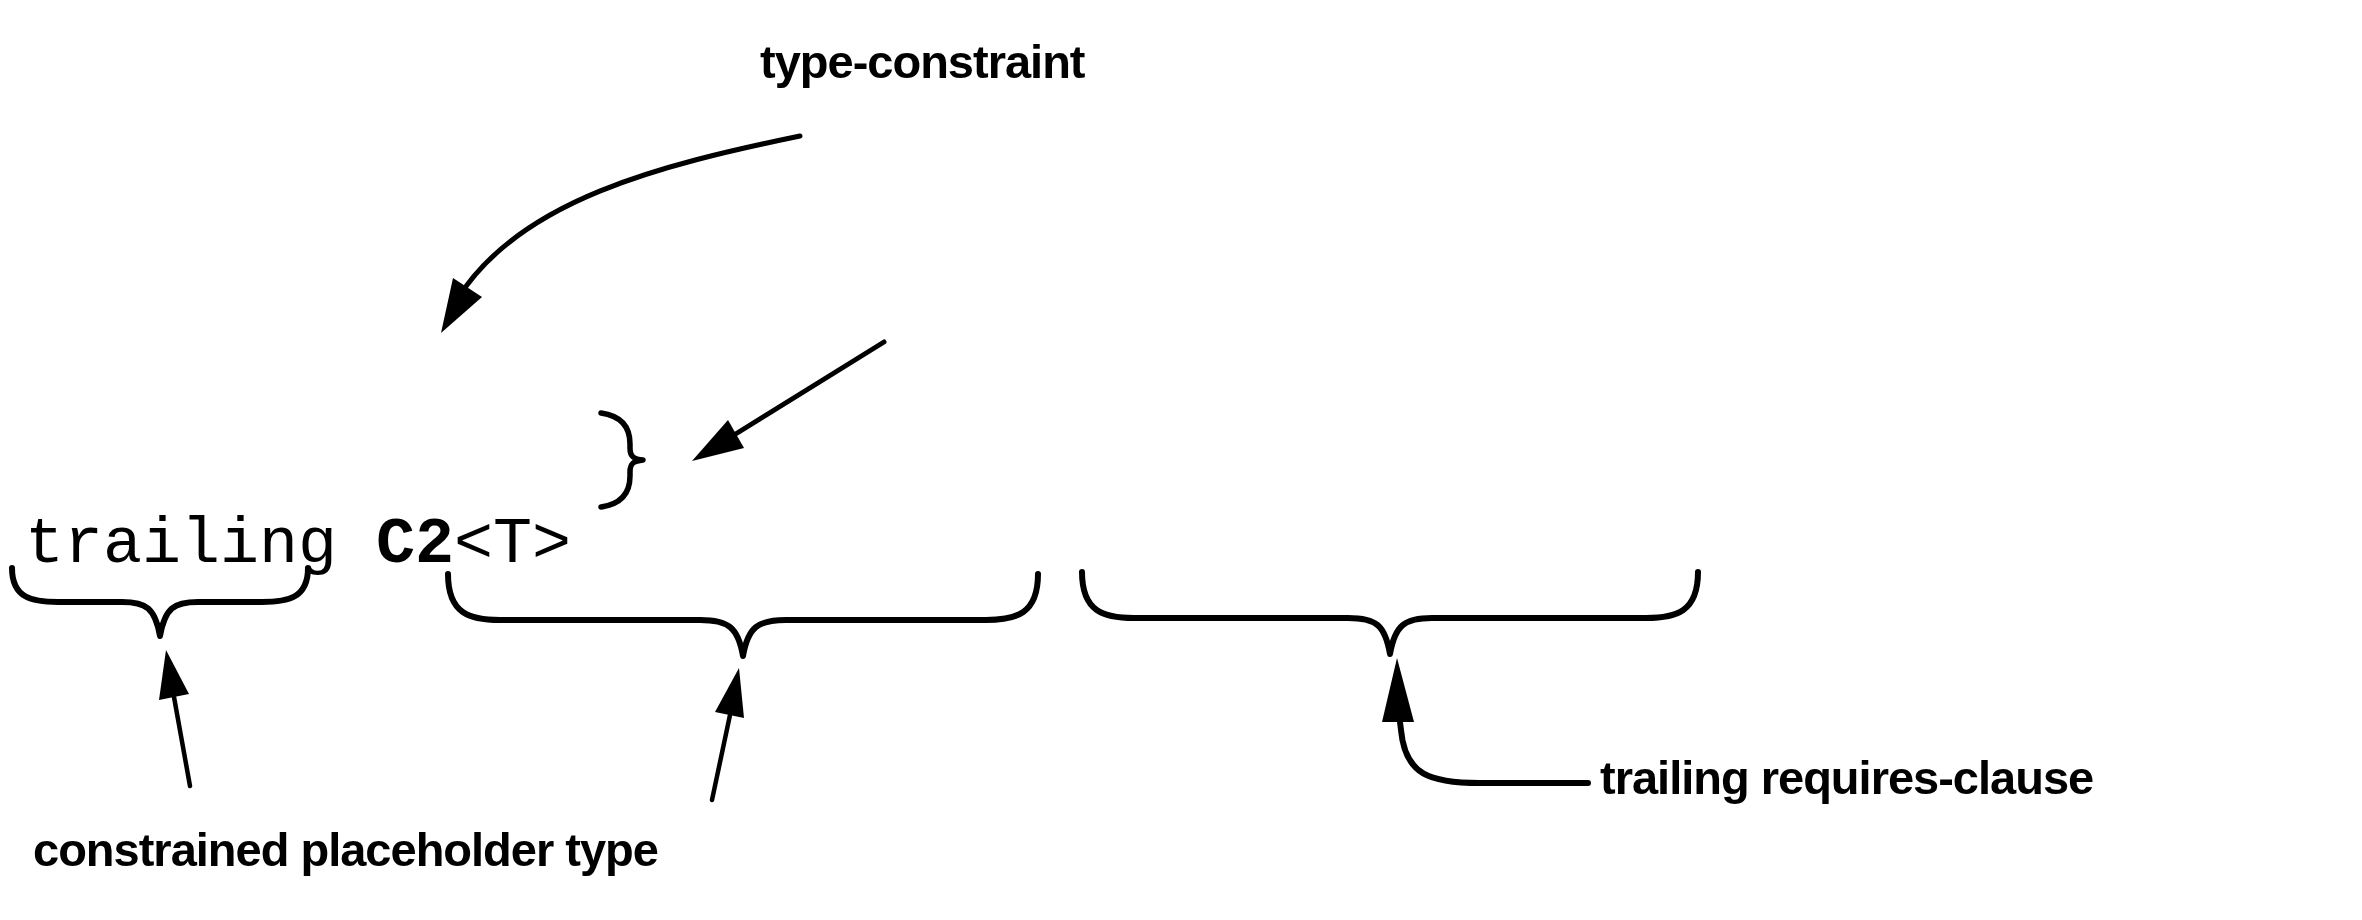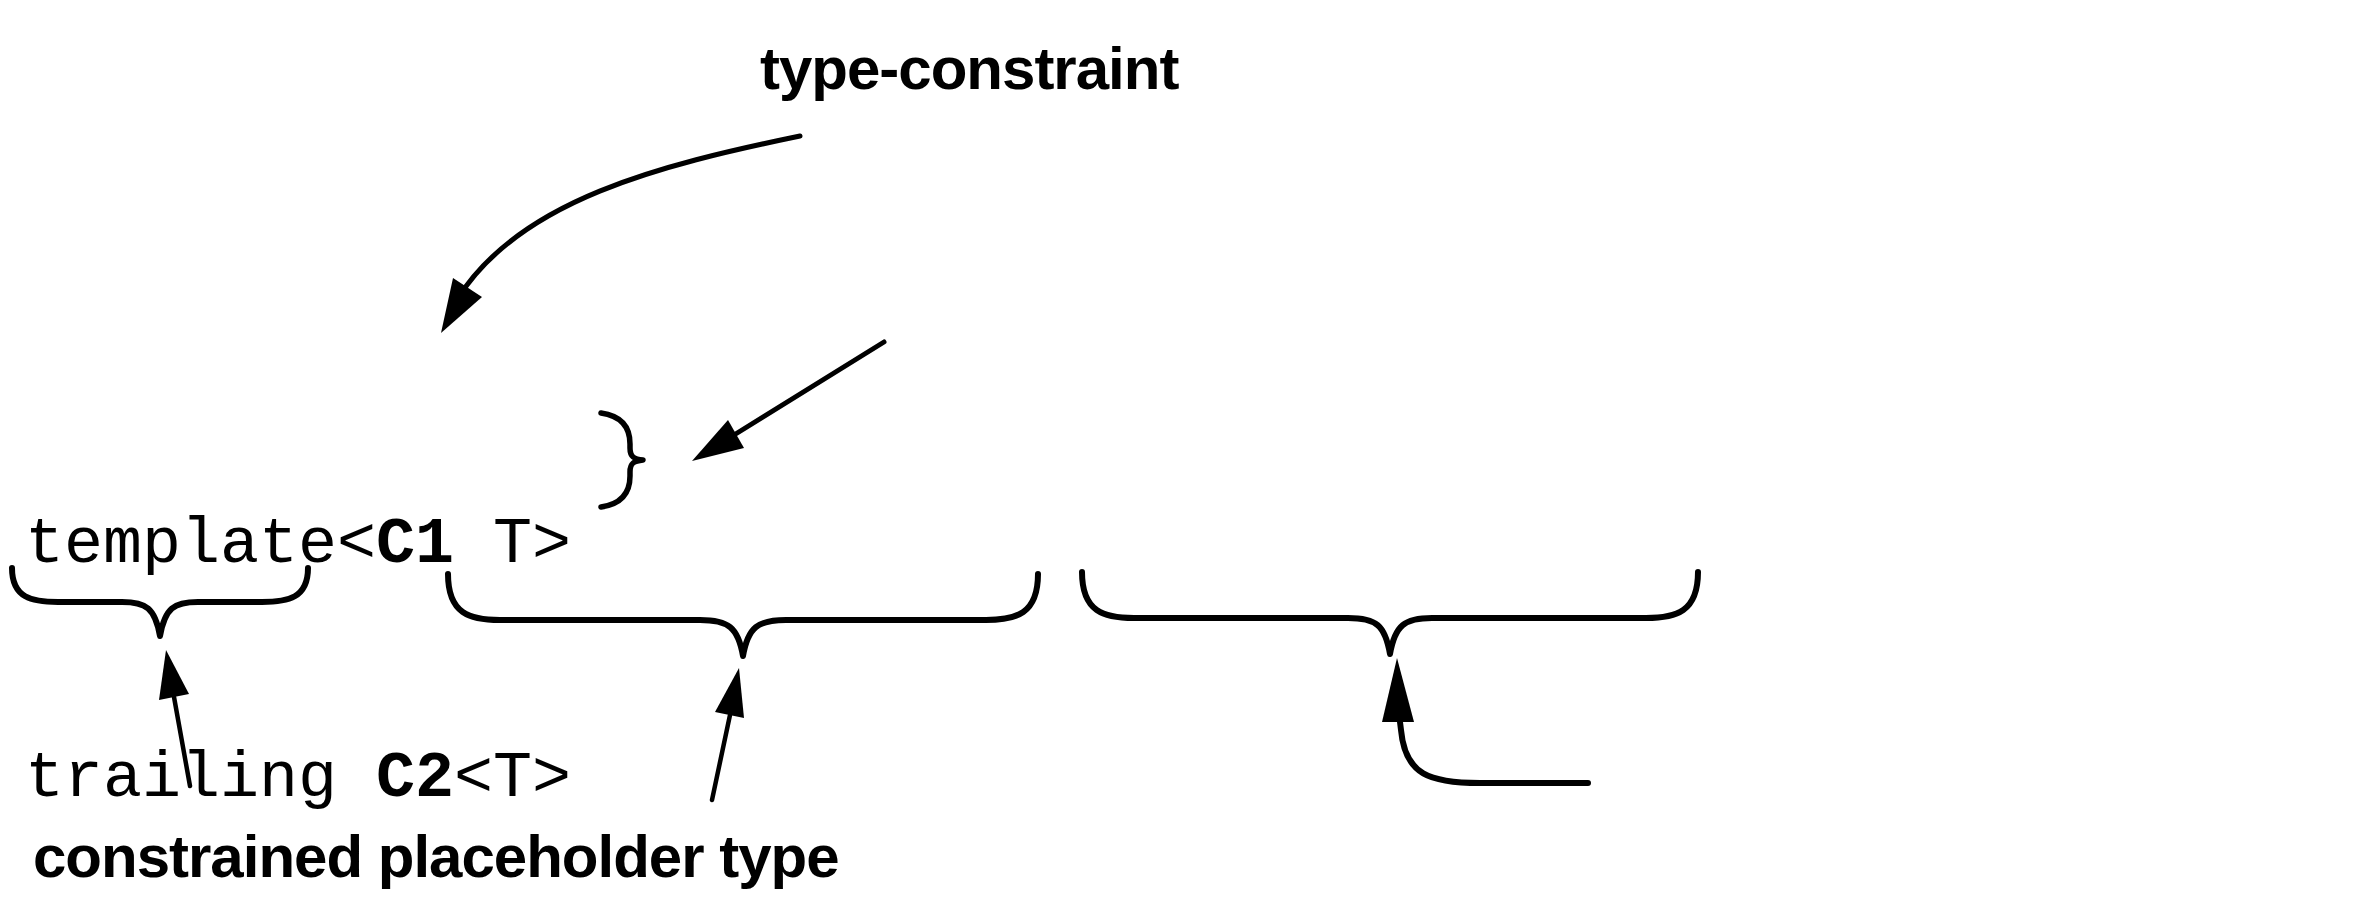--- a/index.html
+++ b/index.html
@@ -8,21 +8,21 @@
     background:#ffffff;
     position:relative;
     overflow:hidden;
     font-family:"Liberation Sans",sans-serif;
   }
   .canvas{position:absolute;inset:0;}
   .anno-label{
     position:absolute;
     font-family:"Liberation Sans",sans-serif;
     font-weight:bold;
-    font-size:60px;
+    font-size:47px;
     letter-spacing:-1px;
     color:#000;
     white-space:nowrap;
     line-height:1.1;
   }
   .code{
     position:absolute;
     left:25px;top:350px;
     font-family:"Liberation Mono","DejaVu Sans Mono",monospace;
     font-size:65px;
@@ -39,23 +39,23 @@
 </head>
 <body>
 
 <div class="canvas">
 
   <div class="anno-label" style="left:760px;top:36px;">type-constraint</div>
 
 
   <div class="anno-label" style="left:33px;top:824px;">constrained placeholder type</div>
 
+  <div class="anno-label" style="left:1600px;top:752px;">trailing requires-clause</div>
 
   <div class="code">
-    <div><span class="kw">template&lt;</span><span class="concept">C1</span><span class="kw"> T&gt;</span></div>
     <div><span class="kw">trailing </span><span class="concept">C2</span><span class="kw">&lt;T&gt;</span></div>
     
   </div>
 
   <svg class="overlay" width="2362" height="920" viewBox="0 0 2362 920">
 
     <g>
       <path class="stroke" stroke-width="5" d="M 800 136 C 660 165 520 200 458 298"></path>
       <polygon class="head" points="441,333 482,297 453,278"></polygon>
     </g>

